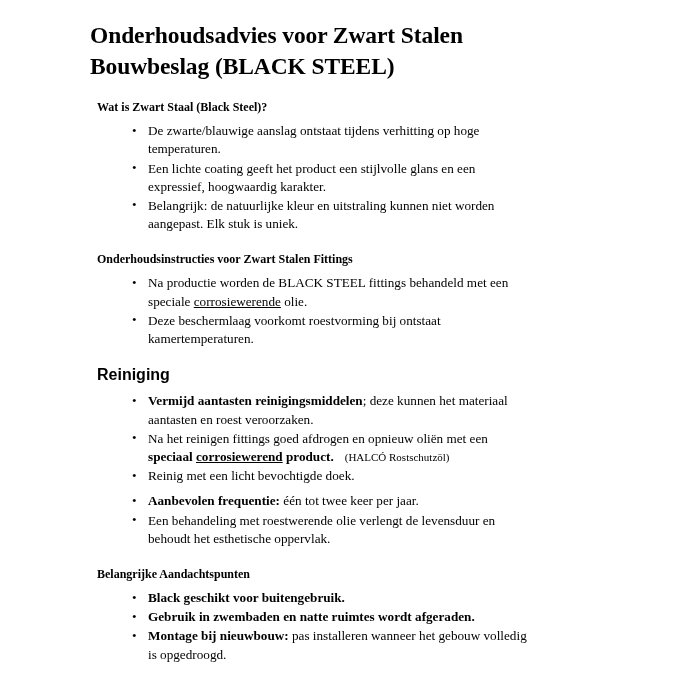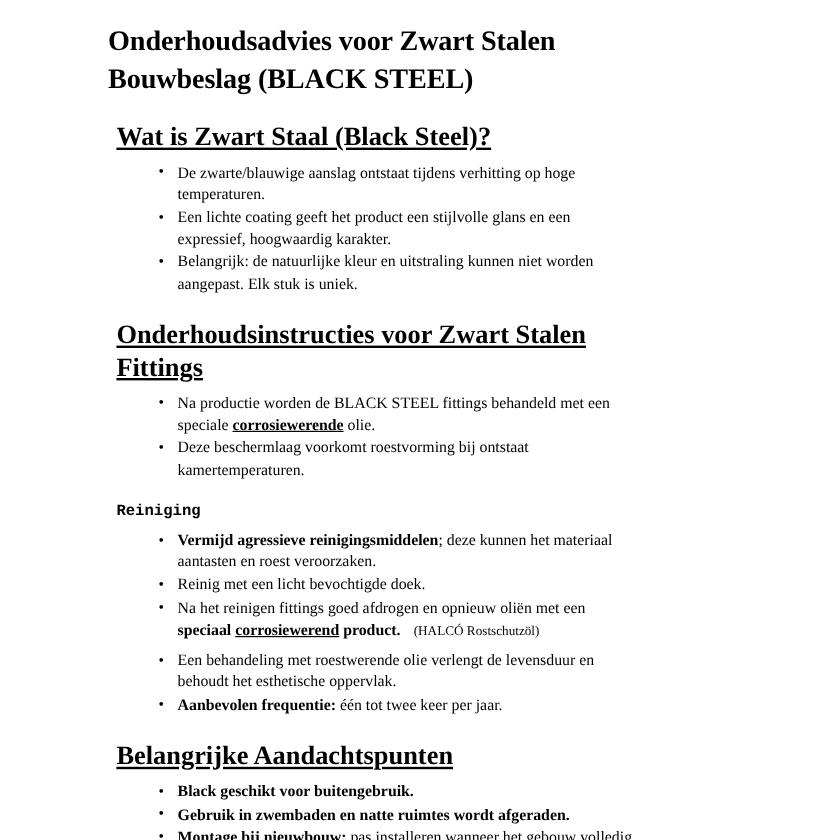--- a/index.html
+++ b/index.html
@@ -23,29 +23,28 @@
   h1.doc-title {
     font-family: "Liberation Serif", serif;
     font-size: 23.5px;
     font-weight: bold;
     line-height: 1.30;
     margin: 6px 0 0 0;
     letter-spacing: -0.1px;
   }
   h2.section {
     font-family: "Liberation Serif", serif;
-    font-size: 22px;
+    font-size: 12px;
     font-weight: bold;
     margin: 19px 0 0 7px;
     line-height: 1.25;
-    text-decoration: underline;
   }
   h3.subsection {
-    font-family: Liberation Mono, monospace;
-    font-size: 13px;
+    font-family: Liberation Sans, sans-serif;
+    font-size: 16px;
     font-weight: bold;
     margin: 17px 0 0 7px;
     line-height: 1.25;
   }
   ul.bullets {
     margin: 7px 0 0 0;
     padding-left: 46px;
     list-style: none;
   }
   ul.bullets li {
@@ -57,21 +56,21 @@
     text-indent: 0;
   }
   ul.bullets li::before {
     content: "\2022";
     position: absolute;
     left: -4px;
     top: -0.5px;
     font-size: 13px;
   }
   .bold { font-weight: bold; }
-  .uline { text-decoration: underline; font-weight: bold; }
+  .uline { text-decoration: underline; }
   .small-note { font-size: 11px; }
 </style>
 </head>
 <body>
 
 <div class="page">
 
   <h1 class="doc-title">Onderhoudsadvies voor Zwart Stalen Bouwbeslag (BLACK STEEL)</h1>
 
   <h2 class="section">Wat is Zwart Staal (Black Steel)?</h2>
@@ -82,28 +81,28 @@
   </ul>
 
   <h2 class="section">Onderhoudsinstructies voor Zwart Stalen Fittings</h2>
   <ul class="bullets">
     <li><span>Na productie worden de BLACK STEEL fittings behandeld met een speciale </span><span class="uline">corrosiewerende</span><span> olie.</span></li>
     <li>Deze beschermlaag voorkomt roestvorming bij ontstaat kamertemperaturen.</li>
   </ul>
 
   <h3 class="subsection">Reiniging</h3>
   <ul class="bullets">
-    <li><span class="bold">Vermijd agressieve reinigingsmiddelen</span><span>; deze kunnen het materiaal aantasten en roest veroorzaken.</span></li>
+    <li><span class="bold">Vermijd aantasten reinigingsmiddelen</span><span>; deze kunnen het materiaal aantasten en roest veroorzaken.</span></li>
+    <li><span>Na het reinigen fittings goed afdrogen en opnieuw oliën met een </span><span class="bold">speciaal </span><span class="bold uline">corrosiewerend</span><span class="bold"> product.</span><span class="small-note">&nbsp;&nbsp;&nbsp;&nbsp;</span><span class="small-note">(HALCÓ Rostschutzöl)</span></li>
     <li>Reinig met een licht bevochtigde doek.</li>
-    <li><span>Na het reinigen fittings goed afdrogen en opnieuw oliën met een </span><span class="bold">speciaal </span><span class="bold uline">corrosiewerend</span><span class="bold"> product.</span><span class="small-note">&nbsp;&nbsp;&nbsp;&nbsp;</span><span class="small-note">(HALCÓ Rostschutzöl)</span></li>
   </ul>
 
   <ul class="bullets">
+    <li><span class="bold">Aanbevolen frequentie:</span><span> één tot twee keer per jaar.</span></li>
     <li>Een behandeling met roestwerende olie verlengt de levensduur en behoudt het esthetische oppervlak.</li>
-    <li><span class="bold">Aanbevolen frequentie:</span><span> één tot twee keer per jaar.</span></li>
   </ul>
 
   <h2 class="section">Belangrijke Aandachtspunten</h2>
   <ul class="bullets">
     <li><span class="bold">Black geschikt voor buitengebruik.</span></li>
     <li><span class="bold">Gebruik in zwembaden en natte ruimtes wordt afgeraden.</span></li>
     <li><span class="bold">Montage bij nieuwbouw:</span><span> pas installeren wanneer het gebouw volledig is opgedroogd.</span></li>
   </ul>
 
 </div>

